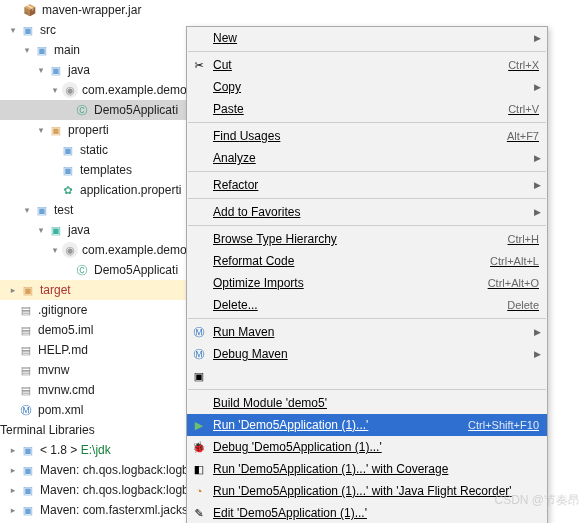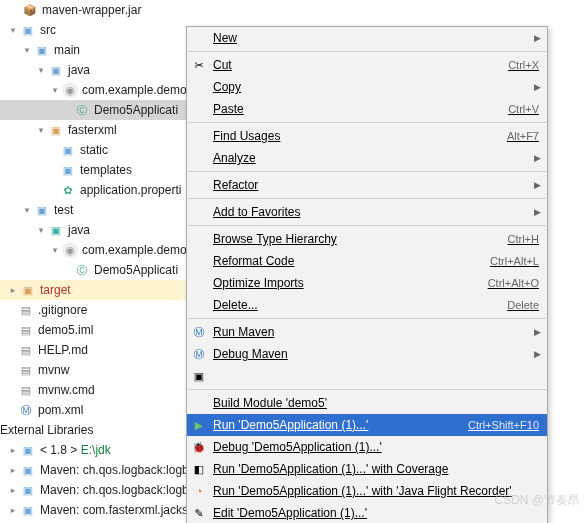--- a/index.html
+++ b/index.html
@@ -65,21 +65,21 @@
       <span class="ico pkg">◉</span>
       <span class="lbl">com.example.demo</span>
     </div>
   <div class="tree-row sel" style="padding-left:74px">
       <span class="ico cls">Ⓒ</span>
       <span class="lbl">Demo5Applicati</span>
     </div>
   <div class="tree-row" style="padding-left:36px">
       <span class="arrow">▾</span>
       <span class="ico fld-orange">▣</span>
-      <span class="lbl">fasterxml</span>
+      <span class="lbl">properti</span>
     </div>
   <div class="tree-row" style="padding-left:60px">
       <span class="ico fld-blue">▣</span>
       <span class="lbl">static</span>
     </div>
   <div class="tree-row" style="padding-left:60px">
       <span class="ico fld-blue">▣</span>
       <span class="lbl">templates</span>
     </div>
   <div class="tree-row" style="padding-left:60px">
@@ -128,21 +128,21 @@
     </div>
   <div class="tree-row" style="padding-left:18px">
       <span class="ico file-g">▤</span>
       <span class="lbl">mvnw.cmd</span>
     </div>
   <div class="tree-row" style="padding-left:18px">
       <span class="ico file-m">Ⓜ</span>
       <span class="lbl">pom.xml</span>
     </div>
   <div class="tree-row" style="padding-left:0">
-      <span class="lbl">External Libraries</span>
+      <span class="lbl">Terminal Libraries</span>
     </div>
   <div class="tree-row" style="padding-left:8px"><span class="arrow">▸</span><span class="ico fld-blue">▣</span><span class="lbl">&lt; 1.8 &gt;</span>&nbsp;<span style="color:#15803d">E:\jdk</span></div>
   <div class="tree-row" style="padding-left:8px">
       <span class="arrow">▸</span>
       <span class="ico fld-blue">▣</span>
       <span class="lbl">Maven: ch.qos.logback:logba</span>
     </div>
   <div class="tree-row" style="padding-left:8px">
       <span class="arrow">▸</span>
       <span class="ico fld-blue">▣</span>

